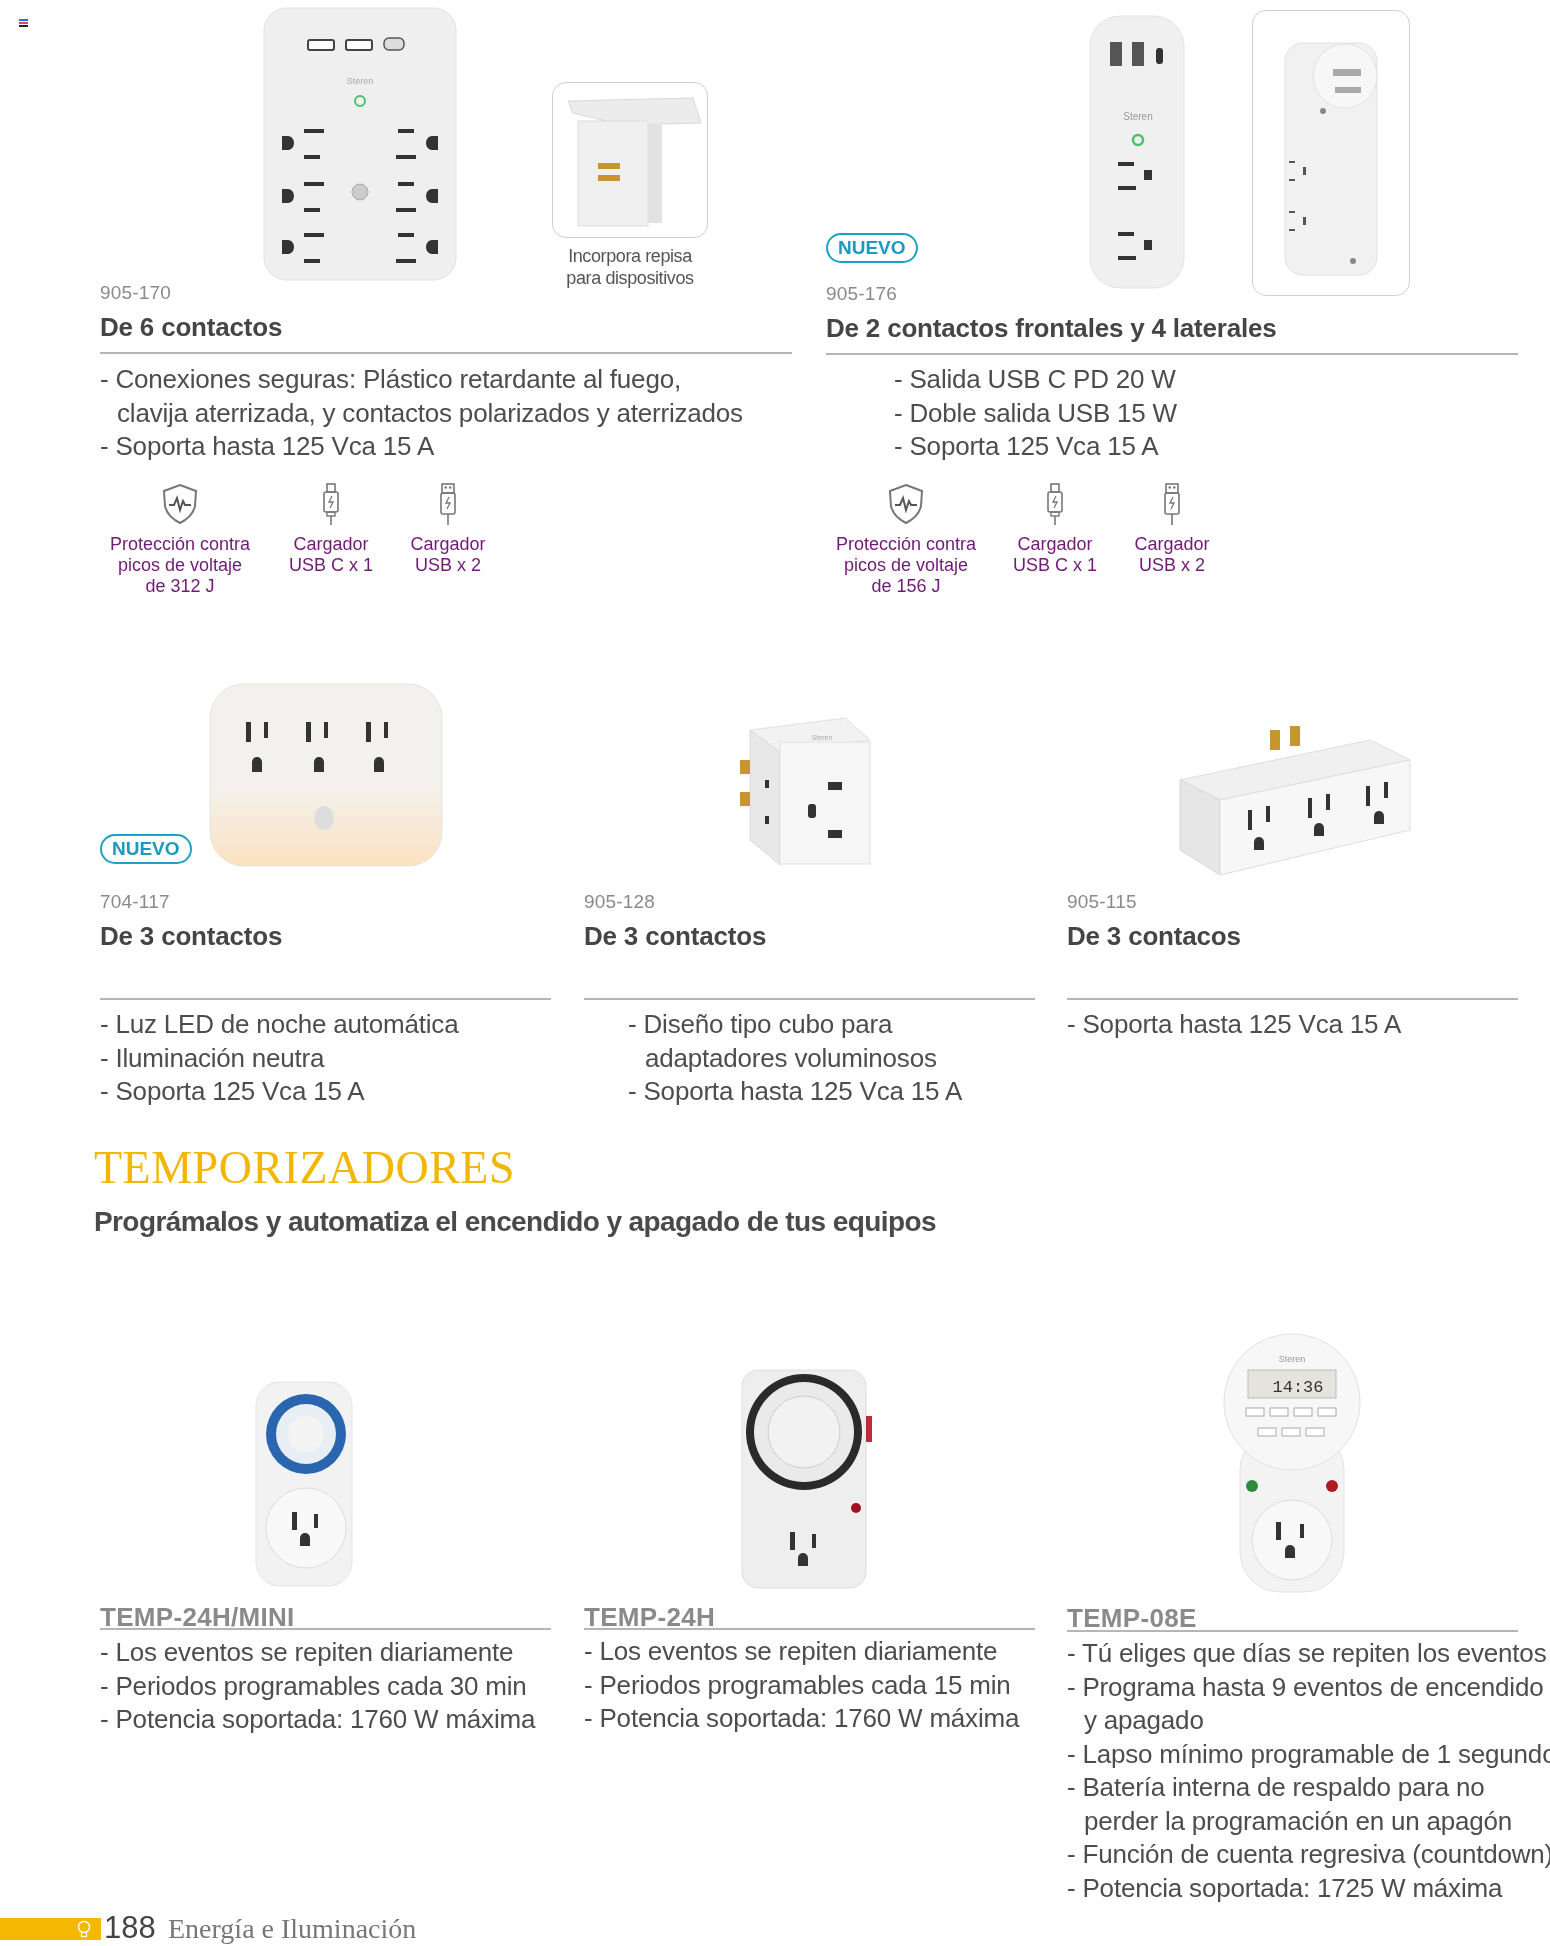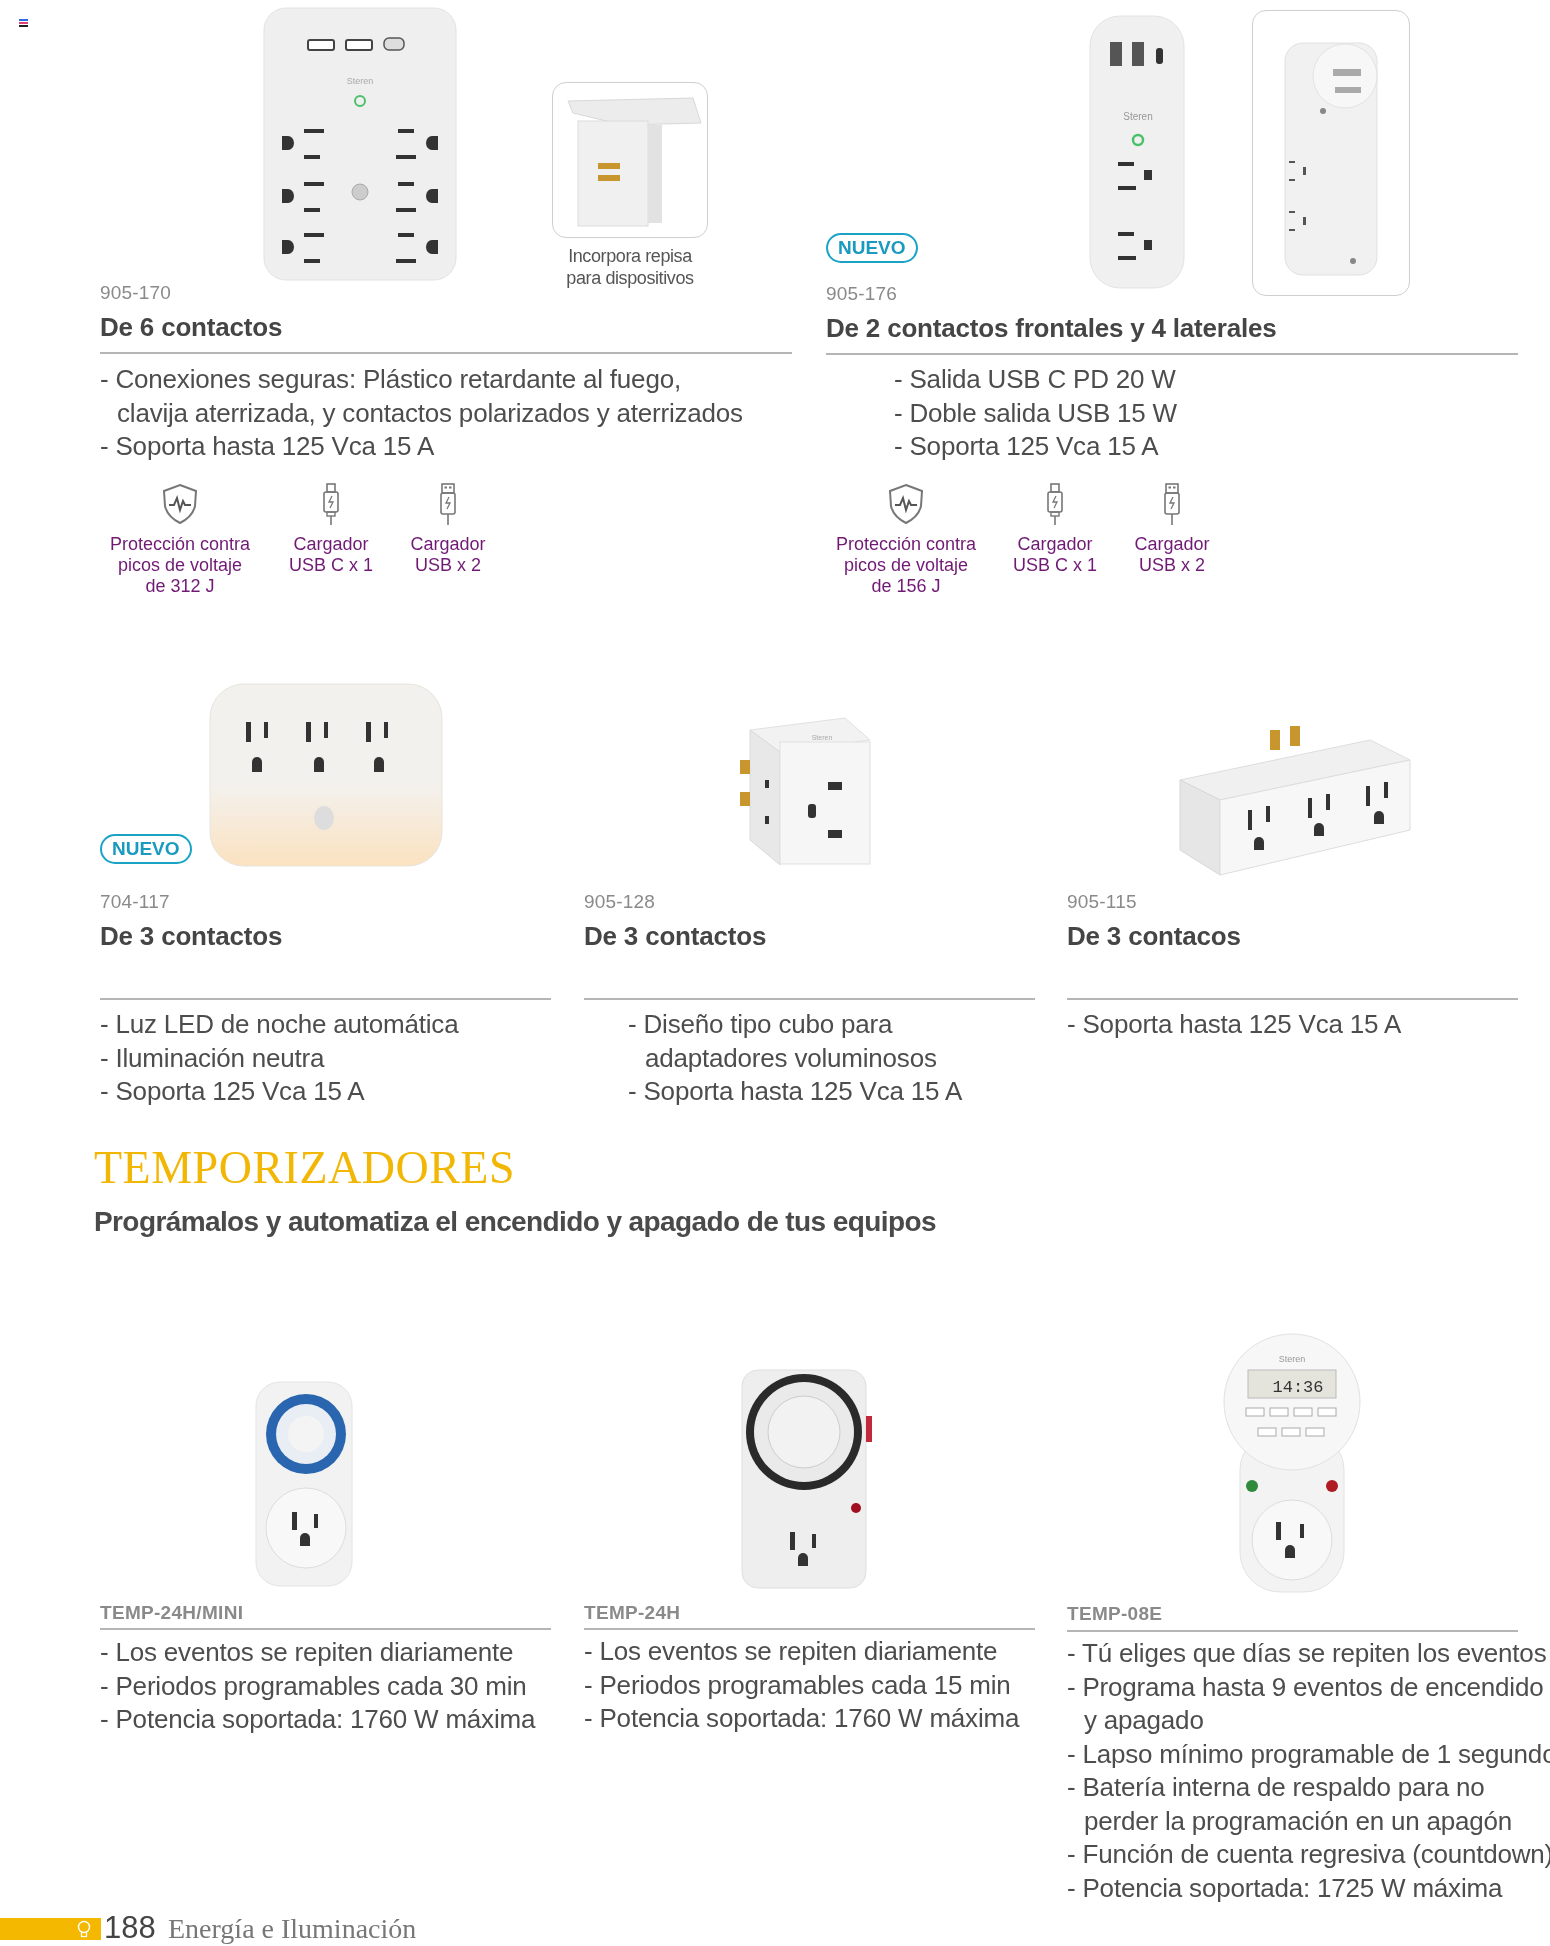--- a/index.html
+++ b/index.html
@@ -12,21 +12,21 @@
   .title { font-size: 26px; font-weight: bold; color: #454545; letter-spacing: -0.2px; }
   .divider { height: 2px; background: #b5b5b5; }
   .bullets { font-size: 26px; color: #4d4d4d; line-height: 33.5px; letter-spacing: -0.2px; }
   .bullets li { list-style: none; padding-left: 17px; text-indent: -17px; white-space: nowrap; }
   .badge { border: 2.5px solid #1ba3c6; border-radius: 16px; color: #1b9ac0; font-weight: bold; font-size: 19px; padding: 2px 10px; line-height: 22px; }
   .feat { text-align: center; font-size: 18px; color: #701a75; line-height: 21px; }
   .feat svg { display: block; margin: 0 auto 8px auto; }
   .caption { text-align: center; font-size: 18px; color: #555; line-height: 22px; letter-spacing: -0.4px; }
   .section-title { font-size: 46px; color: #f2b705; font-weight: normal; letter-spacing: 0.5px; font-family: Liberation Serif, serif; }
   .section-sub { font-size: 28px; font-weight: bold; color: #4a4a4a; letter-spacing: -0.6px; }
-  .tcode { font-size: 19px; color: #8a8a8a; font-weight: bold; letter-spacing: 0.3px; }
+  .tcode { font-size: 26px; color: #8a8a8a; font-weight: bold; letter-spacing: 0.3px; }
   .footer-bar { left: 0; top: 1918px; width: 101px; height: 22px; background: #f5b800; }
   .footer-num { font-size: 31px; color: #444; }
   .footer-label { font-size: 28px; color: #777; }
   .img-box { border: 1.5px solid #cfcfcf; border-radius: 14px; background: #fff; }
 </style>
 </head>
 <body>
 
 <div class="abs reg-mark">
   <i style="background:#2d6cdf"></i>

